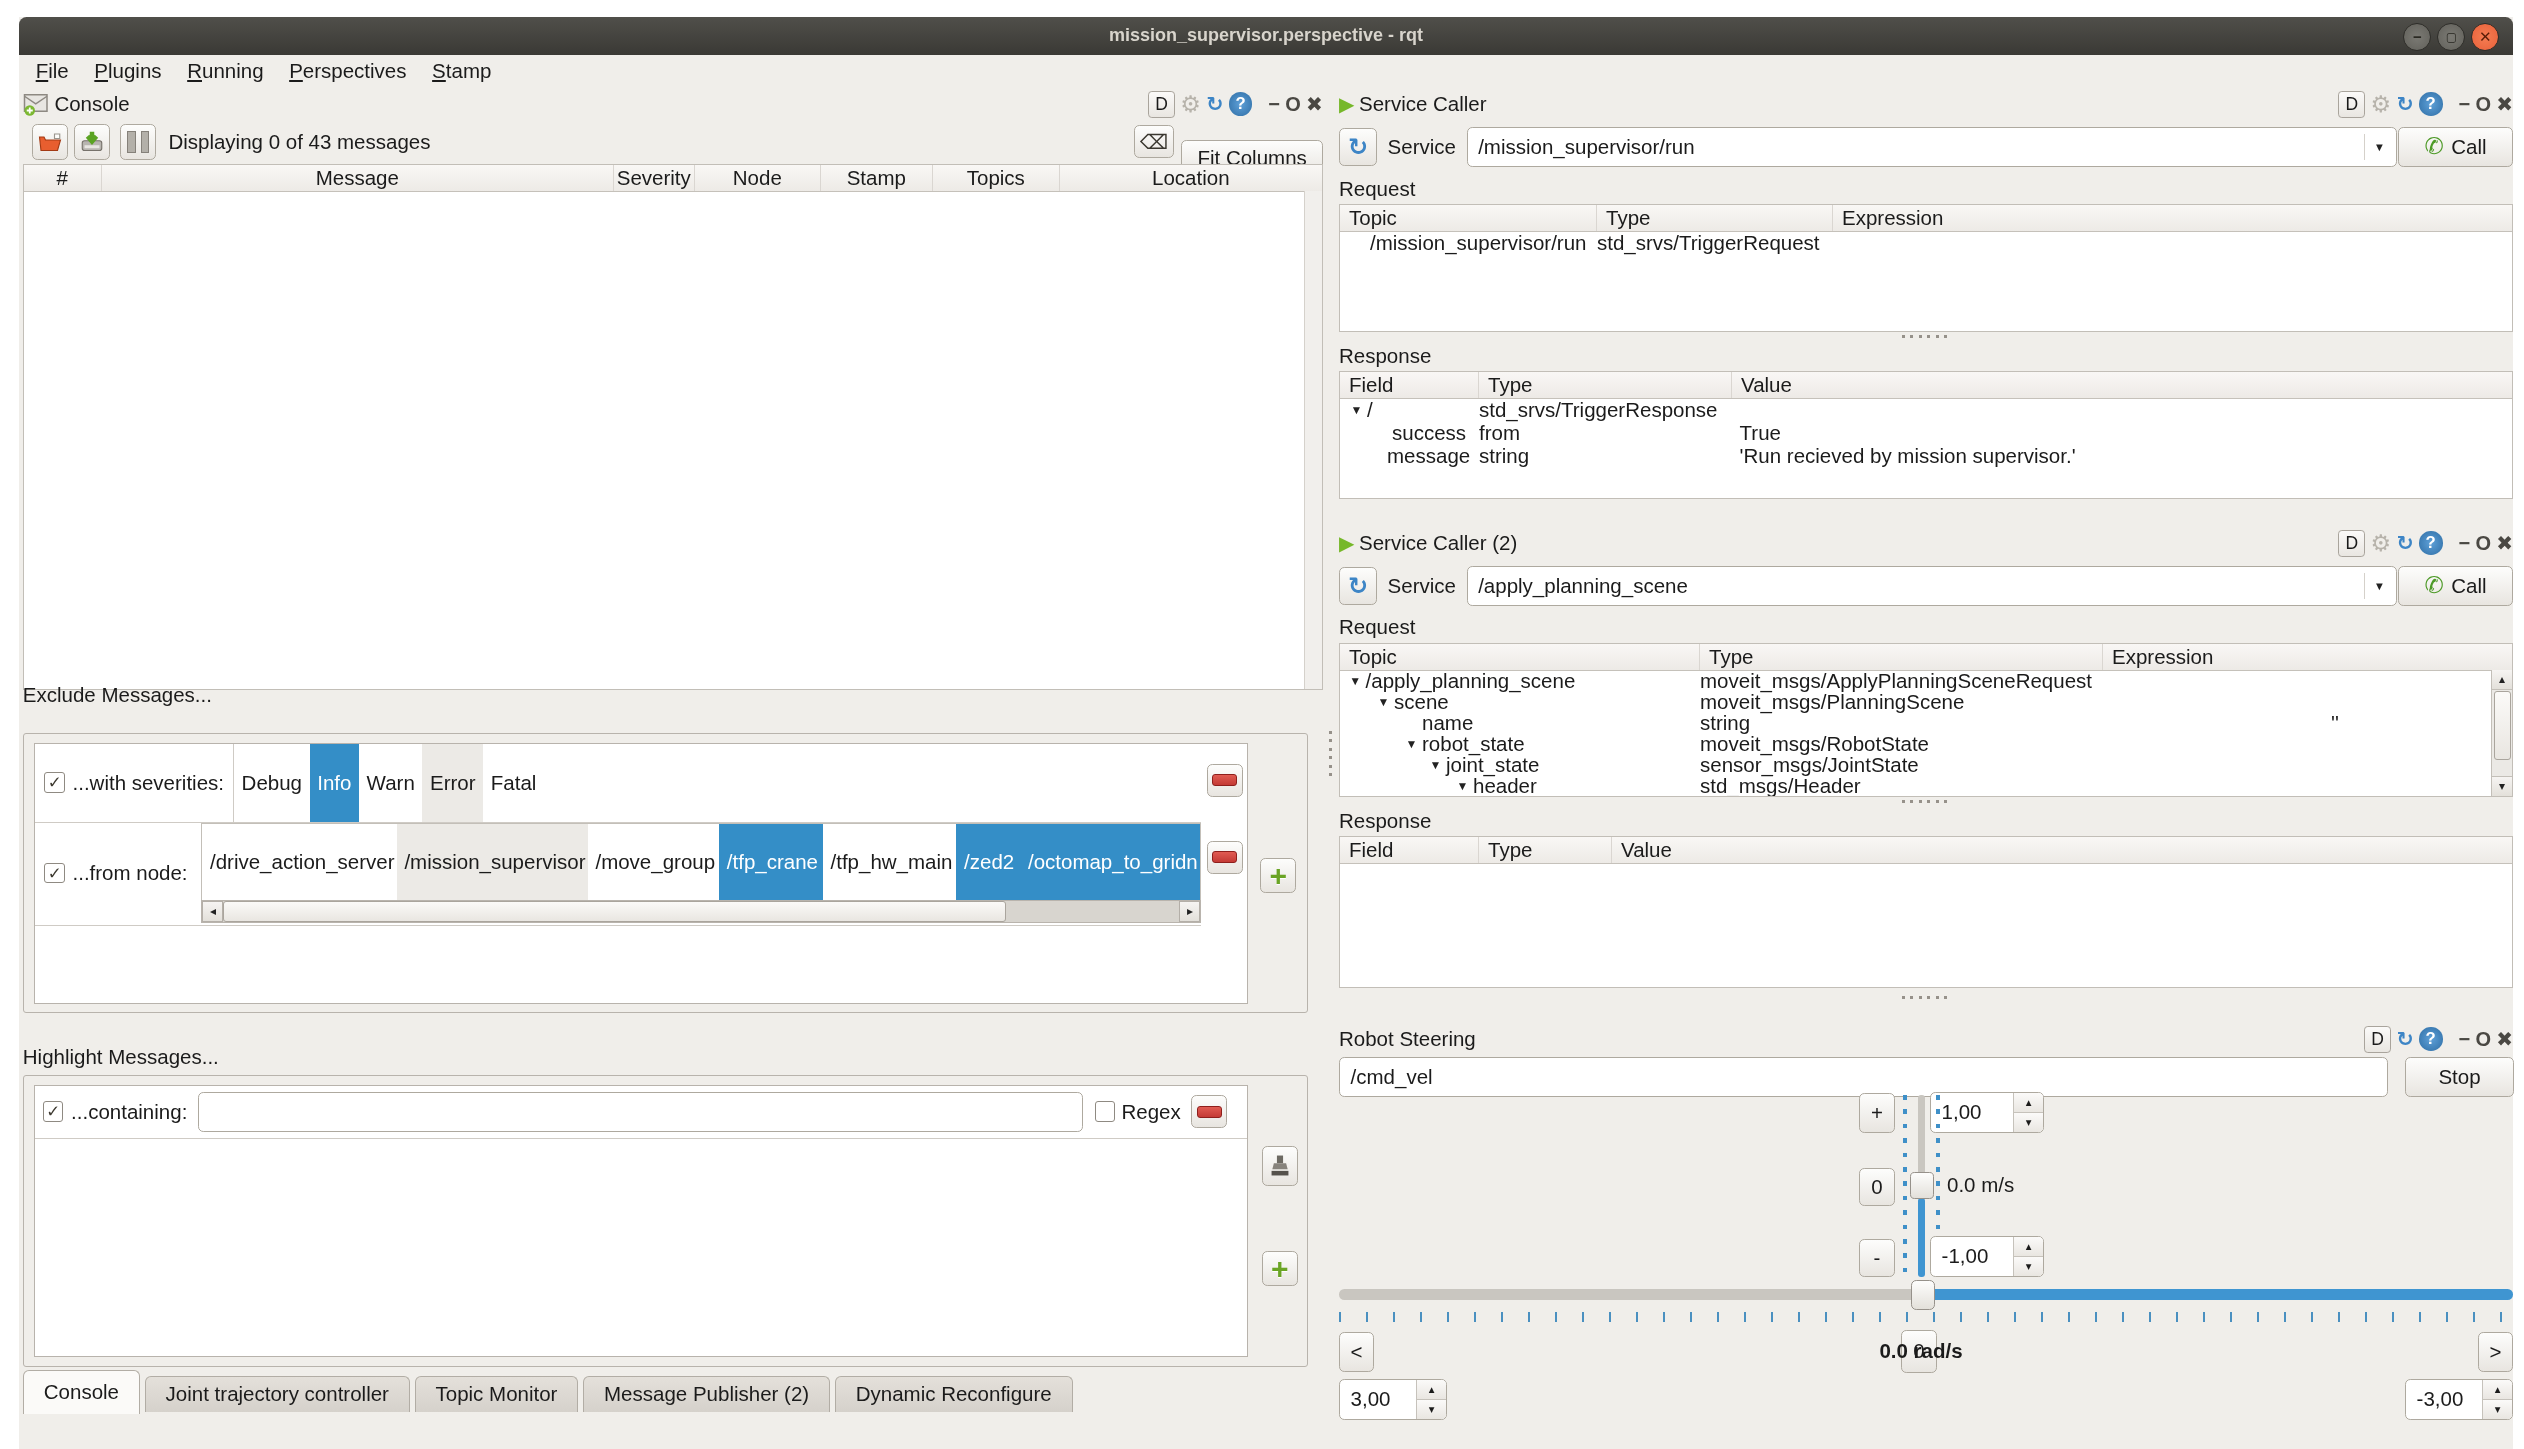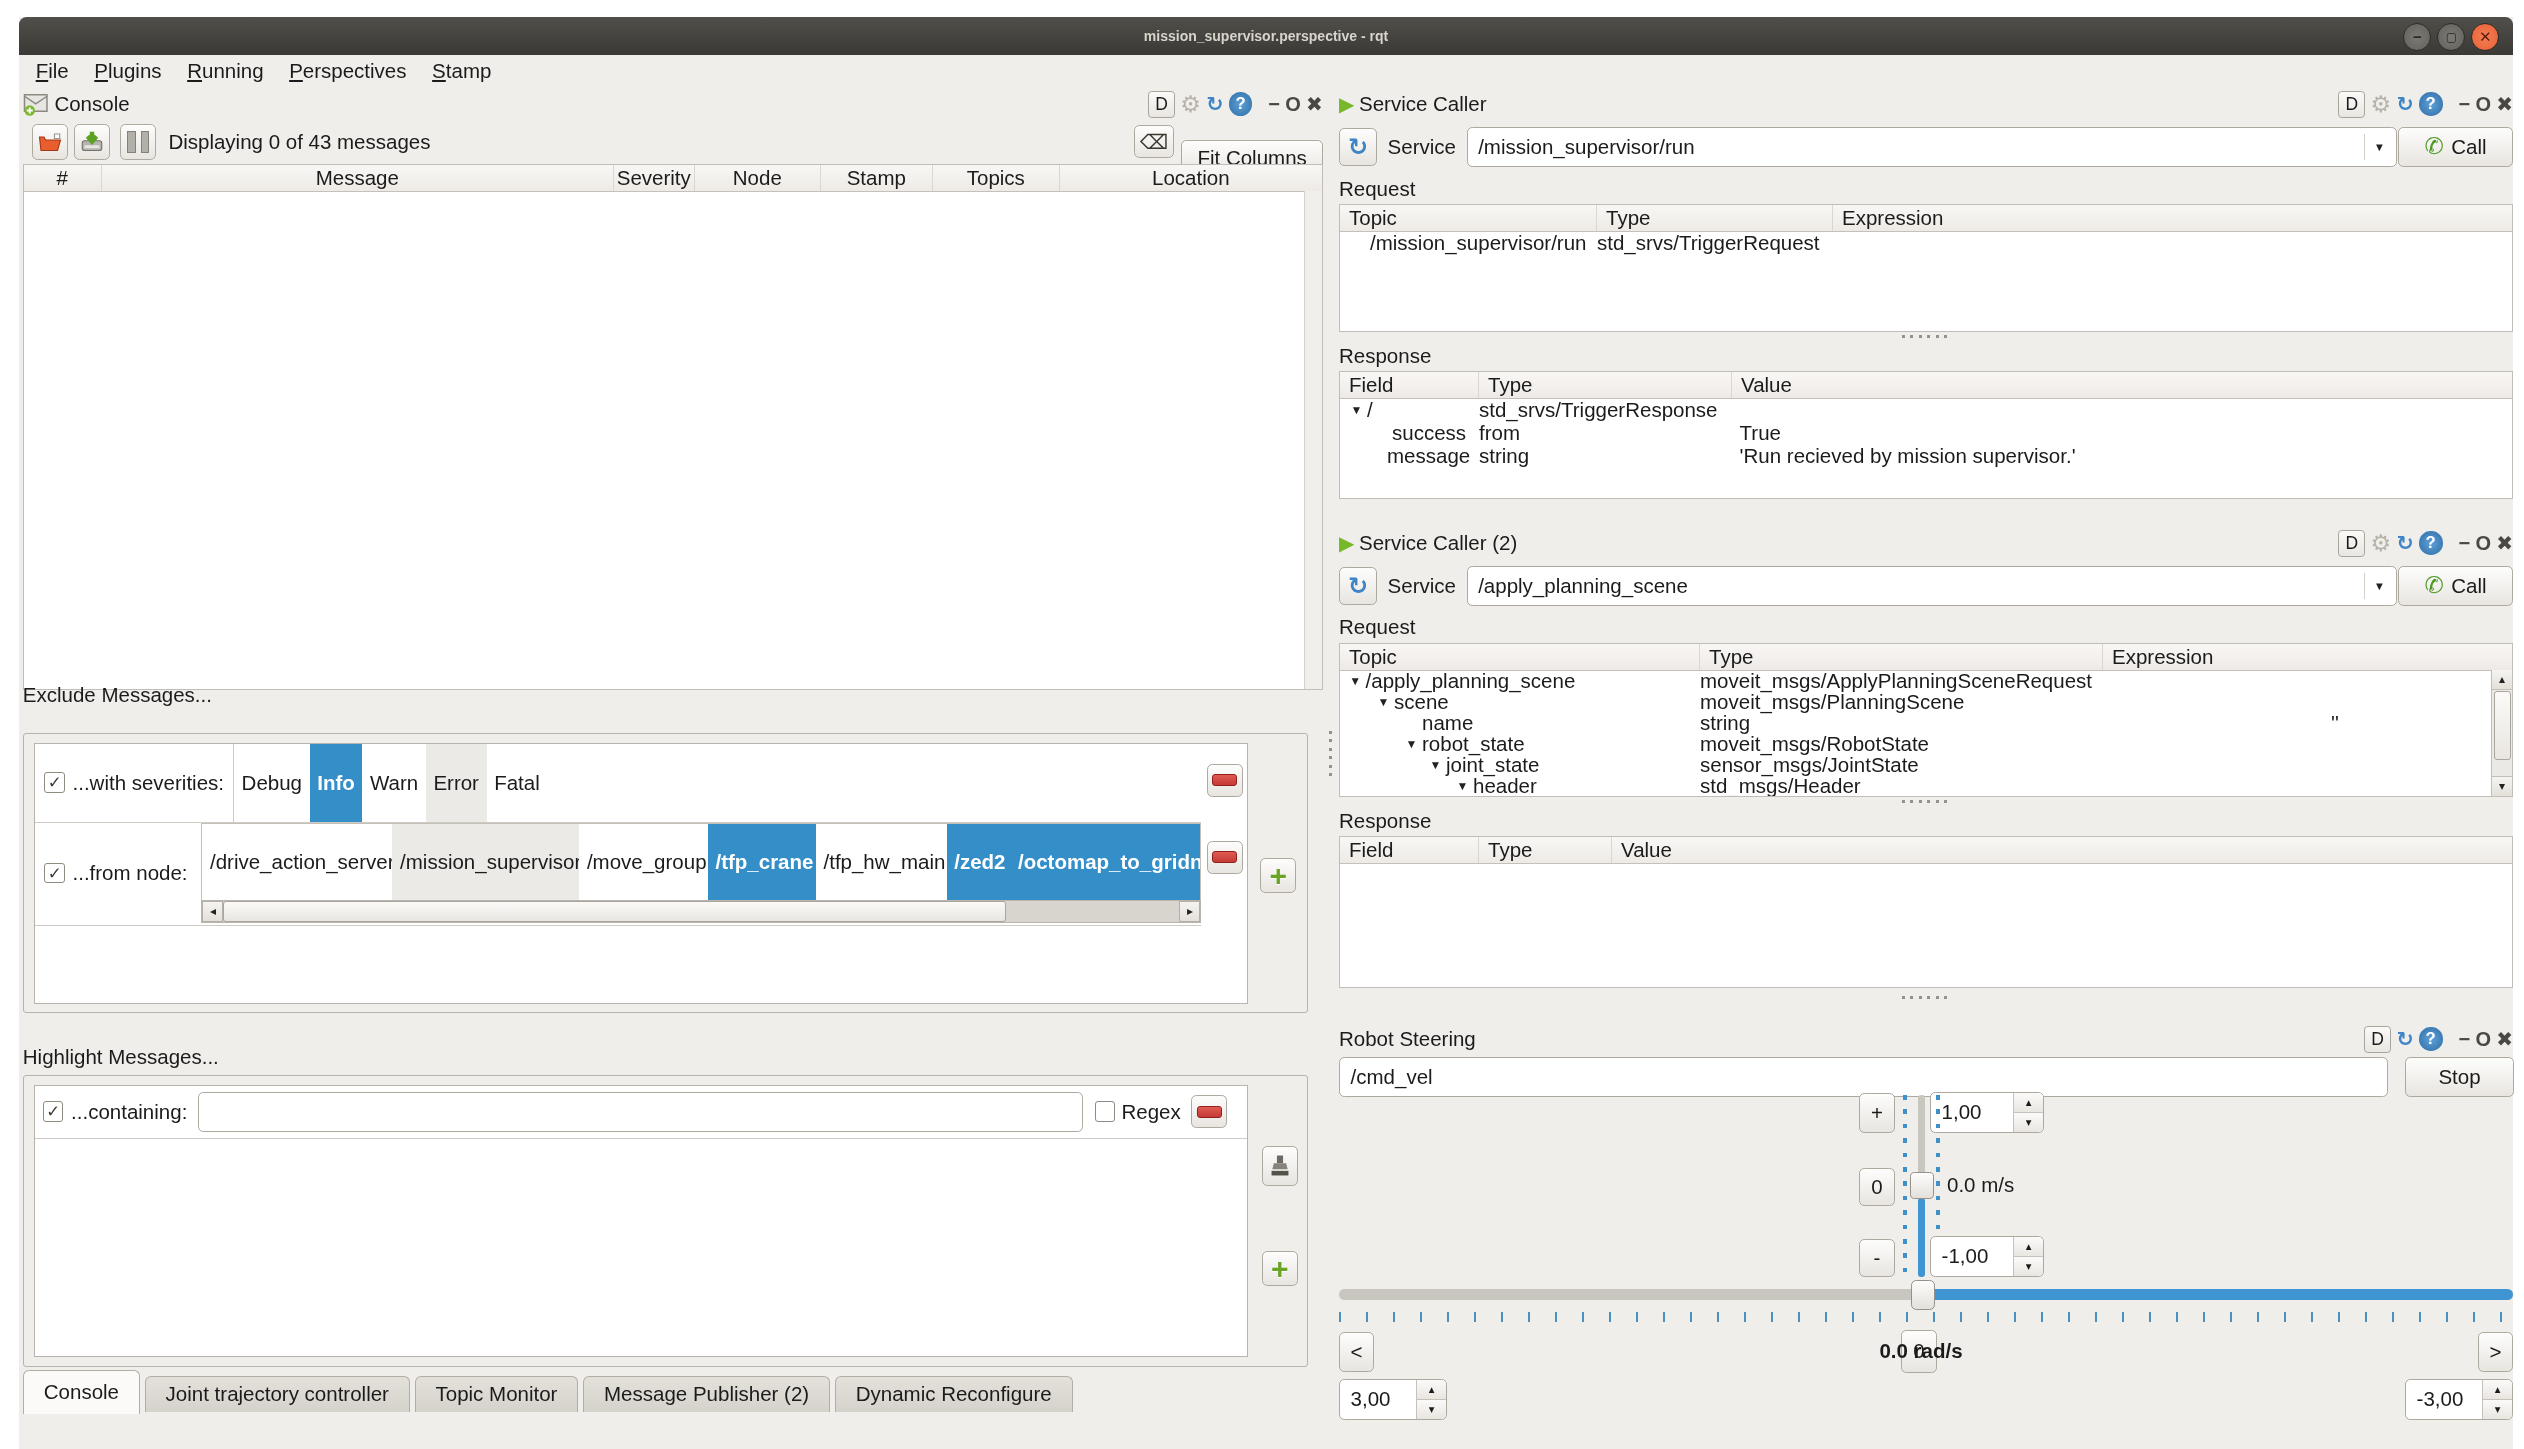--- a/index.html
+++ b/index.html
@@ -2,21 +2,21 @@
 <html><head>
 <meta charset="utf-8">
 <style>
   html,body{margin:0;padding:0;width:2525px;height:1449px;background:#ffffff;overflow:hidden;
     font-family:"Liberation Sans","DejaVu Sans",sans-serif;font-size:20.5px;color:#1b1b1b;}
   .abs{position:absolute;}
   .window{position:absolute;left:19px;top:16.7px;width:2494px;height:1433px;background:#f0eeea;}
   
   .titlebar{position:absolute;left:0;top:0;width:100%;height:38px;border-radius:7.6px 7.6px 0 0;
     background:linear-gradient(#504f4a,#3a3935);display:flex;align-items:center;justify-content:center;}
-  .title-text{color:#d8d4cc;font-weight:bold;font-size:14px;}
+  .title-text{color:#d8d4cc;font-weight:bold;font-size:18px;}
   .winbtns{position:absolute;right:13.7px;top:6px;display:flex;gap:6px;}
   .wbtn{width:26px;height:26px;border-radius:50%;background:radial-gradient(#7b7a74,#61605a);
     border:0.8px solid #2e2d29;color:#26251f;display:flex;align-items:center;justify-content:center;
     font-weight:bold;font-size:15px;}
   .wbtn.close{background:radial-gradient(#f57d52,#e8603a);color:#591c07;}
   
   .menubar{position:absolute;left:0;top:38px;width:100%;height:33px;display:flex;align-items:center;padding-left:16.7px;box-sizing:border-box;}
   .menu-item{padding:0 15px 0 0;margin-right:10.6px;}
   .menu-item::first-letter{text-decoration:underline;}
   
@@ -35,21 +35,21 @@
   .dbtn{width:25px;height:25px;border:0.8px solid #a9a49c;border-radius:3.8px;background:linear-gradient(#fbfaf9,#e9e6e1);
     display:flex;align-items:center;justify-content:center;font-size:17.5px;}
   .icon-gear{color:#b7b3ab;font-size:23px;}
   .icon-refresh{color:#3d85c6;font-weight:bold;font-size:20.5px;}
   .icon-help{width:23.6px;height:23.6px;border-radius:50%;background:radial-gradient(#5ea0d8,#2e6da4);color:#fff;
     font-weight:bold;display:flex;align-items:center;justify-content:center;font-size:16.7px;}
   .dock-glyph{color:#4a4843;font-weight:bold;font-size:20px;}
   .play{color:#76b82a;font-size:20px;margin-right:4.6px;}
   .cb{width:20.5px;height:20.5px;background:#fff;border:0.8px solid #8f8a82;border-radius:3px;display:flex;
     align-items:center;justify-content:center;font-size:16.7px;font-weight:bold;color:#3c382f;box-sizing:border-box;}
-  .sel{background:#348ec7;color:#fff;font-weight:bold;}
+  .sel{background:#348ec7;color:#fff;}
   .alt{background:#eceae6;}
   .spin{display:flex;background:#fff;border:0.8px solid #aea99f;border-radius:5.3px;box-sizing:border-box;overflow:hidden;}
   .spin .val{flex:1;display:flex;align-items:center;padding-left:10.6px;}
   .spin .arrows{width:29px;border-left:0.8px solid #c6c2bb;display:flex;flex-direction:column;}
   .spin .arrows div{flex:1;display:flex;align-items:center;justify-content:center;font-size:11.4px;color:#1b1b1b;
     background:linear-gradient(#fbfaf9,#e9e6e1);}
   .spin .arrows div:first-child{border-bottom:0.8px solid #c6c2bb;}
   .hsplit{height:4.6px;display:flex;align-items:center;justify-content:center;}
   .hsplit .dots{width:49px;height:3px;background:repeating-linear-gradient(90deg,#96918a 0 3px,transparent 3px 8.4px);}
   .vsplit-dots{width:3px;height:49px;background:repeating-linear-gradient(180deg,#96918a 0 3px,transparent 3px 8.4px);}

